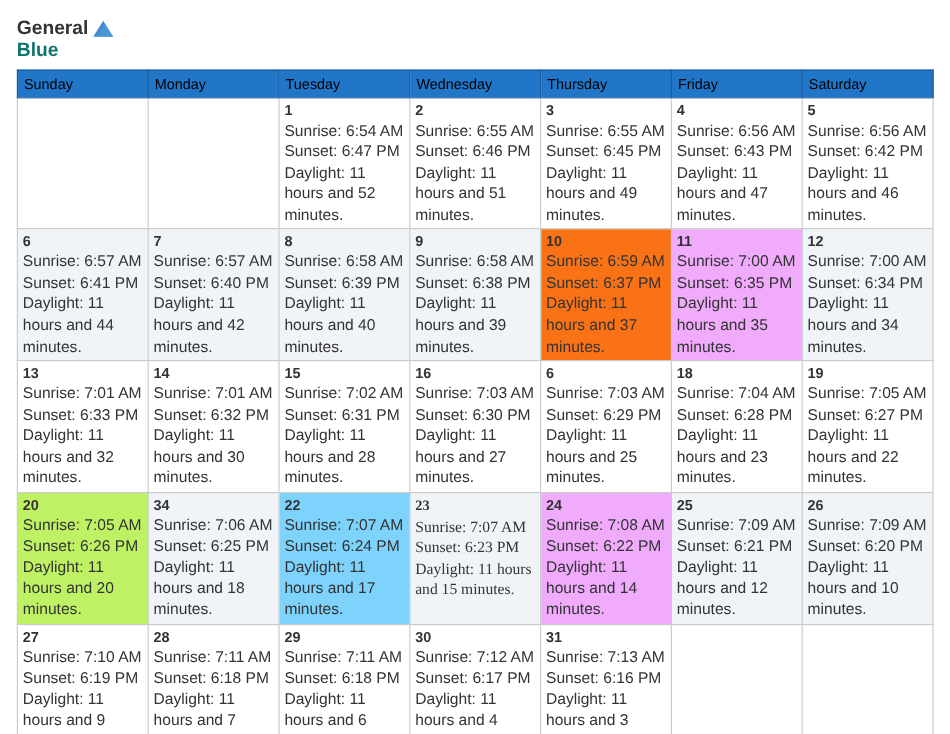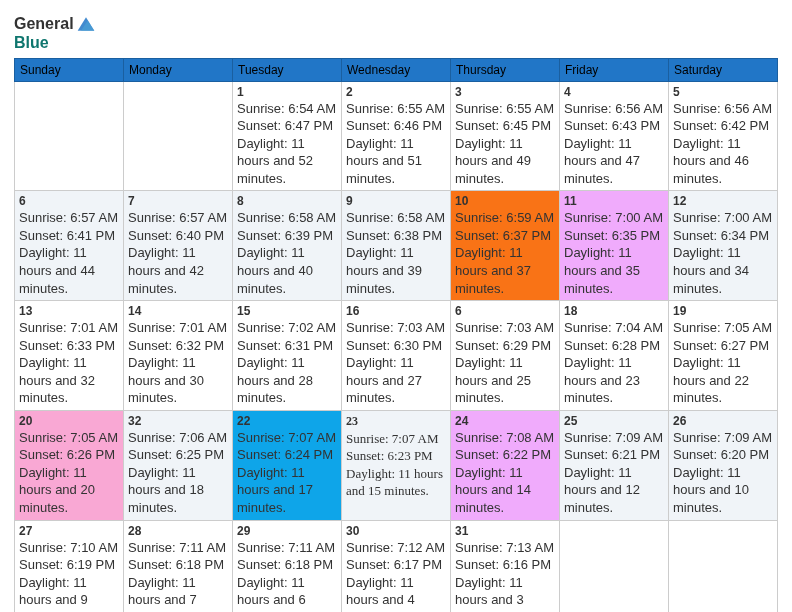--- a/index.html
+++ b/index.html
@@ -210,29 +210,29 @@
           <td>
             <span class="day-num">18</span>
             <div class="day-info">Sunrise: 7:04 AM<br>Sunset: 6:28 PM<br>Daylight: 11 hours and 23 minutes.</div>
           </td>
           <td>
             <span class="day-num">19</span>
             <div class="day-info">Sunrise: 7:05 AM<br>Sunset: 6:27 PM<br>Daylight: 11 hours and 22 minutes.</div>
           </td>
         </tr>
         <tr>
-          <td style="background: #f9a8d4;">
+          <td style="background: #bef264;">
             <span class="day-num">20</span>
             <div class="day-info">Sunrise: 7:05 AM<br>Sunset: 6:26 PM<br>Daylight: 11 hours and 20 minutes.</div>
           </td>
           <td style="background: rgb(240, 244, 248);">
-            <span class="day-num">32</span>
+            <span class="day-num">34</span>
             <div class="day-info">Sunrise: 7:06 AM<br>Sunset: 6:25 PM<br>Daylight: 11 hours and 18 minutes.</div>
           </td>
-          <td style="background: #0ea5e9;">
+          <td style="background: #7dd3fc;">
             <span class="day-num">22</span>
             <div class="day-info">Sunrise: 7:07 AM<br>Sunset: 6:24 PM<br>Daylight: 11 hours and 17 minutes.</div>
           </td>
           <td style="background: rgb(240, 244, 248); font-family: Liberation Serif, serif;">
             <span class="day-num">23</span>
             <div class="day-info">Sunrise: 7:07 AM<br>Sunset: 6:23 PM<br>Daylight: 11 hours and 15 minutes.</div>
           </td>
           <td style="background: #f0abfc;">
             <span class="day-num">24</span>
             <div class="day-info">Sunrise: 7:08 AM<br>Sunset: 6:22 PM<br>Daylight: 11 hours and 14 minutes.</div>

